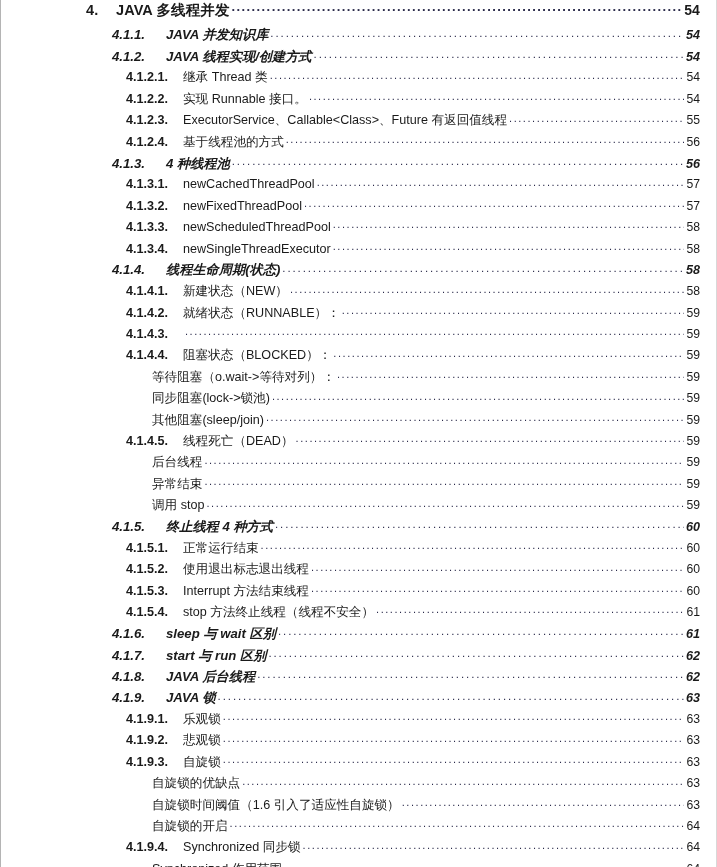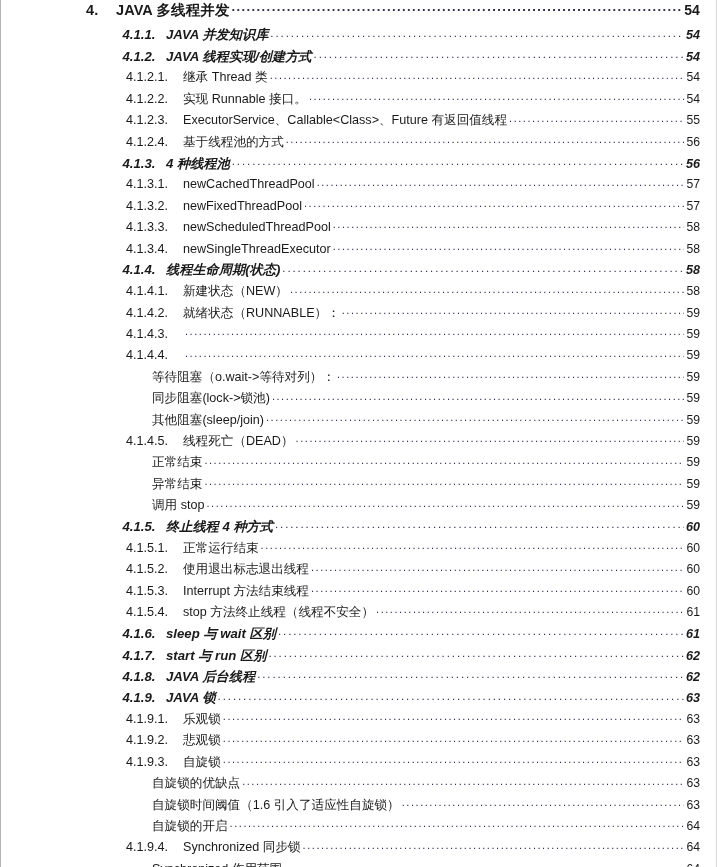--- a/index.html
+++ b/index.html
@@ -97,36 +97,36 @@
   }
 
   
   .lvl2 {
     height: 21.4px;
     padding-left: 112px;
     font-size: 13.2px;
     font-style: italic;
     font-weight: bold;
   }
-  .lvl2 .num { width: 54px; text-align: center; }
+  .lvl2 .num { width: 54px; }
   .lvl2 .pg { font-style: italic; font-weight: bold; font-size: 12.6px; }
   .lvl2 .leader::before {
     letter-spacing: 1.9px;
     font-style: normal;
     font-weight: normal;
     font-size: 11.5px;
   }
 
   
   .lvl3 {
     height: 21.4px;
     padding-left: 126px;
     font-size: 12.6px;
   }
-  .lvl3 .num { width: 57px; }
+  .lvl3 .num { width: 57px; font-weight: bold; }
   .lvl3 .pg { font-size: 12.2px; }
   .lvl3 .leader::before { letter-spacing: 1.55px; font-size: 11px; }
 
   
   .lvl4 {
     height: 21.4px;
     padding-left: 152px;
     font-size: 12.6px;
   }
   .lvl4 .num { width: 0; }
@@ -230,20 +230,21 @@
       <span class="leader"></span>
       <span class="pg">59</span>
     </div>
     <div class="toc-row lvl3">
       <span class="num">4.1.4.3.</span>
       <span class="leader"></span>
       <span class="pg">59</span>
     </div>
     <div class="toc-row lvl3">
       <span class="num">4.1.4.4.</span>
+      <span class="label">阻塞状态（BLOCKED）：</span>
       <span class="leader"></span>
       <span class="pg">59</span>
     </div>
     <div class="toc-row lvl4">
       <span class="num"></span>
       <span class="label">等待阻塞（o.wait-&gt;等待对列）：</span>
       <span class="leader"></span>
       <span class="pg">59</span>
     </div>
     <div class="toc-row lvl4">
@@ -259,21 +260,21 @@
       <span class="pg">59</span>
     </div>
     <div class="toc-row lvl3">
       <span class="num">4.1.4.5.</span>
       <span class="label">线程死亡（DEAD）</span>
       <span class="leader"></span>
       <span class="pg">59</span>
     </div>
     <div class="toc-row lvl4">
       <span class="num"></span>
-      <span class="label">正常结束</span>
+      <span class="label">后台线程</span>
       <span class="leader"></span>
       <span class="pg">59</span>
     </div>
     <div class="toc-row lvl4">
       <span class="num"></span>
       <span class="label">异常结束</span>
       <span class="leader"></span>
       <span class="pg">59</span>
     </div>
     <div class="toc-row lvl4">

